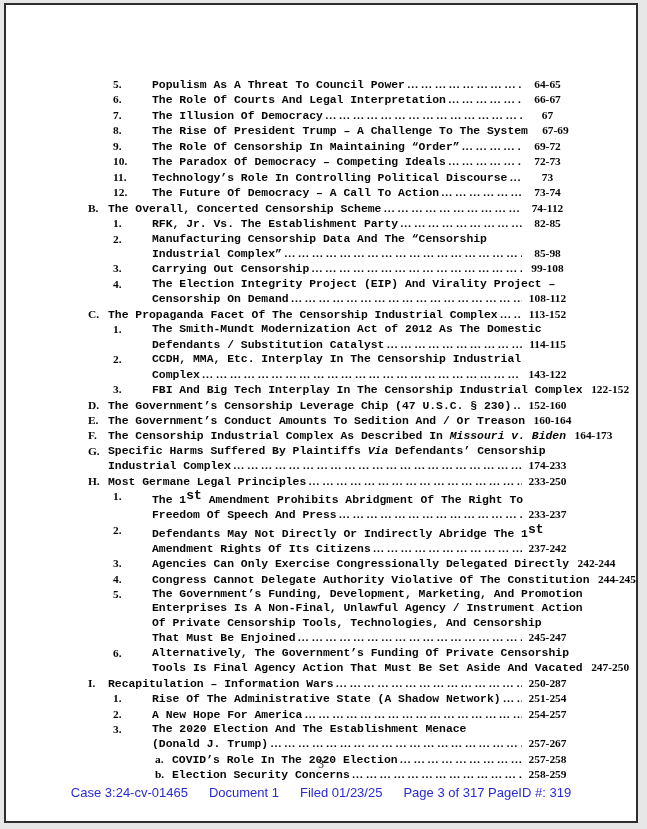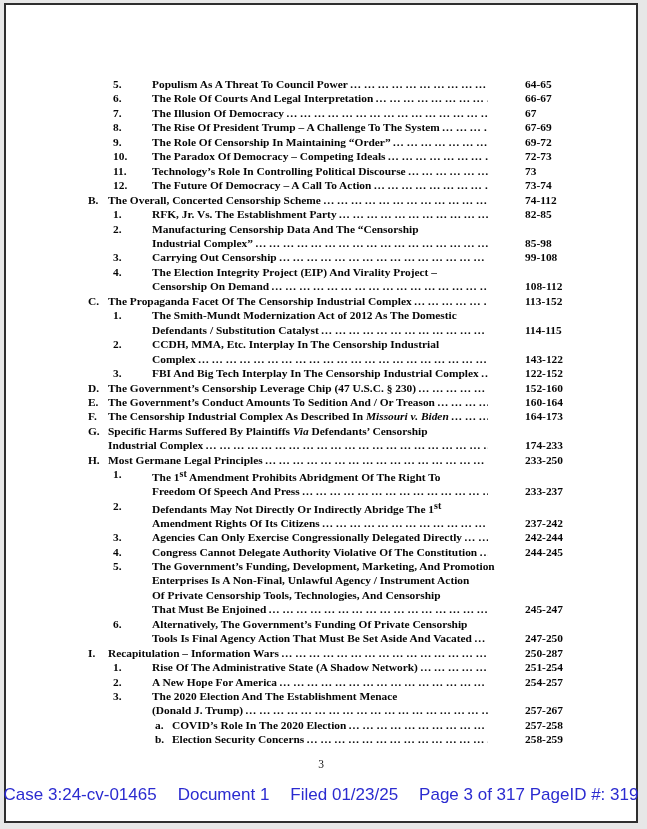--- a/index.html
+++ b/index.html
@@ -29,56 +29,55 @@
   .entry { display: flex; align-items: flex-start; }
   .entry .label { flex: 0 0 auto; white-space: nowrap; }
   .lvl-letter { padding-left: 0; }
   .lvl-letter > .label { width: 20px; }
   .lvl-num { padding-left: 25px; }
   .lvl-num > .label { width: 39px; }
   .lvl-sub { padding-left: 67px; }
   .lvl-sub > .label { width: 17px; }
   .entry .body { flex: 1 1 0; min-width: 0; }
   .line { display: flex; align-items: baseline; }
-  .line .txt { white-space: nowrap; flex: 0 0 auto; }
+  .line .txt { white-space: nowrap; flex: 0 0 auto; font-family: Liberation Mono, monospace; }
   .leader {
     flex: 1 1 0;
     min-width: 0;
     overflow: hidden;
     white-space: nowrap;
     letter-spacing: 2.5px;
     padding-left: 2px;
   }
   .pagecol {
     flex: 0 0 45px;
     padding-left: 3px;
     white-space: nowrap;
-    text-align: left;
-    margin-left: 34px;
+    text-align: center;
   }
   .it { font-style: italic; }
-  .sup { font-size: 10px; vertical-align: 3.5px; letter-spacing: 0; text-align: center; }
+  .sup { font-size: 13px; vertical-align: 3.5px; letter-spacing: 0; text-align: center; }
   .footer-num {
     position: absolute;
     left: 0; top: 753px;
     width: 100%;
     text-align: center;
     font-size: 11.5px;
     font-weight: normal;
     color: #111;
   }
   .stamp {
     position: absolute;
     left: 0; top: 780px;
     width: 100%;
     display: flex;
     justify-content: center;
     gap: 21px;
     font-family: "Liberation Sans", sans-serif;
-    font-size: 17px;
+    font-size: 13px;
     font-weight: normal;
     white-space: nowrap;
   }
 </style>
 </head>
 <body>
 
 <div class="page">
   <div class="toc">
       <div class="entry lvl-num">

